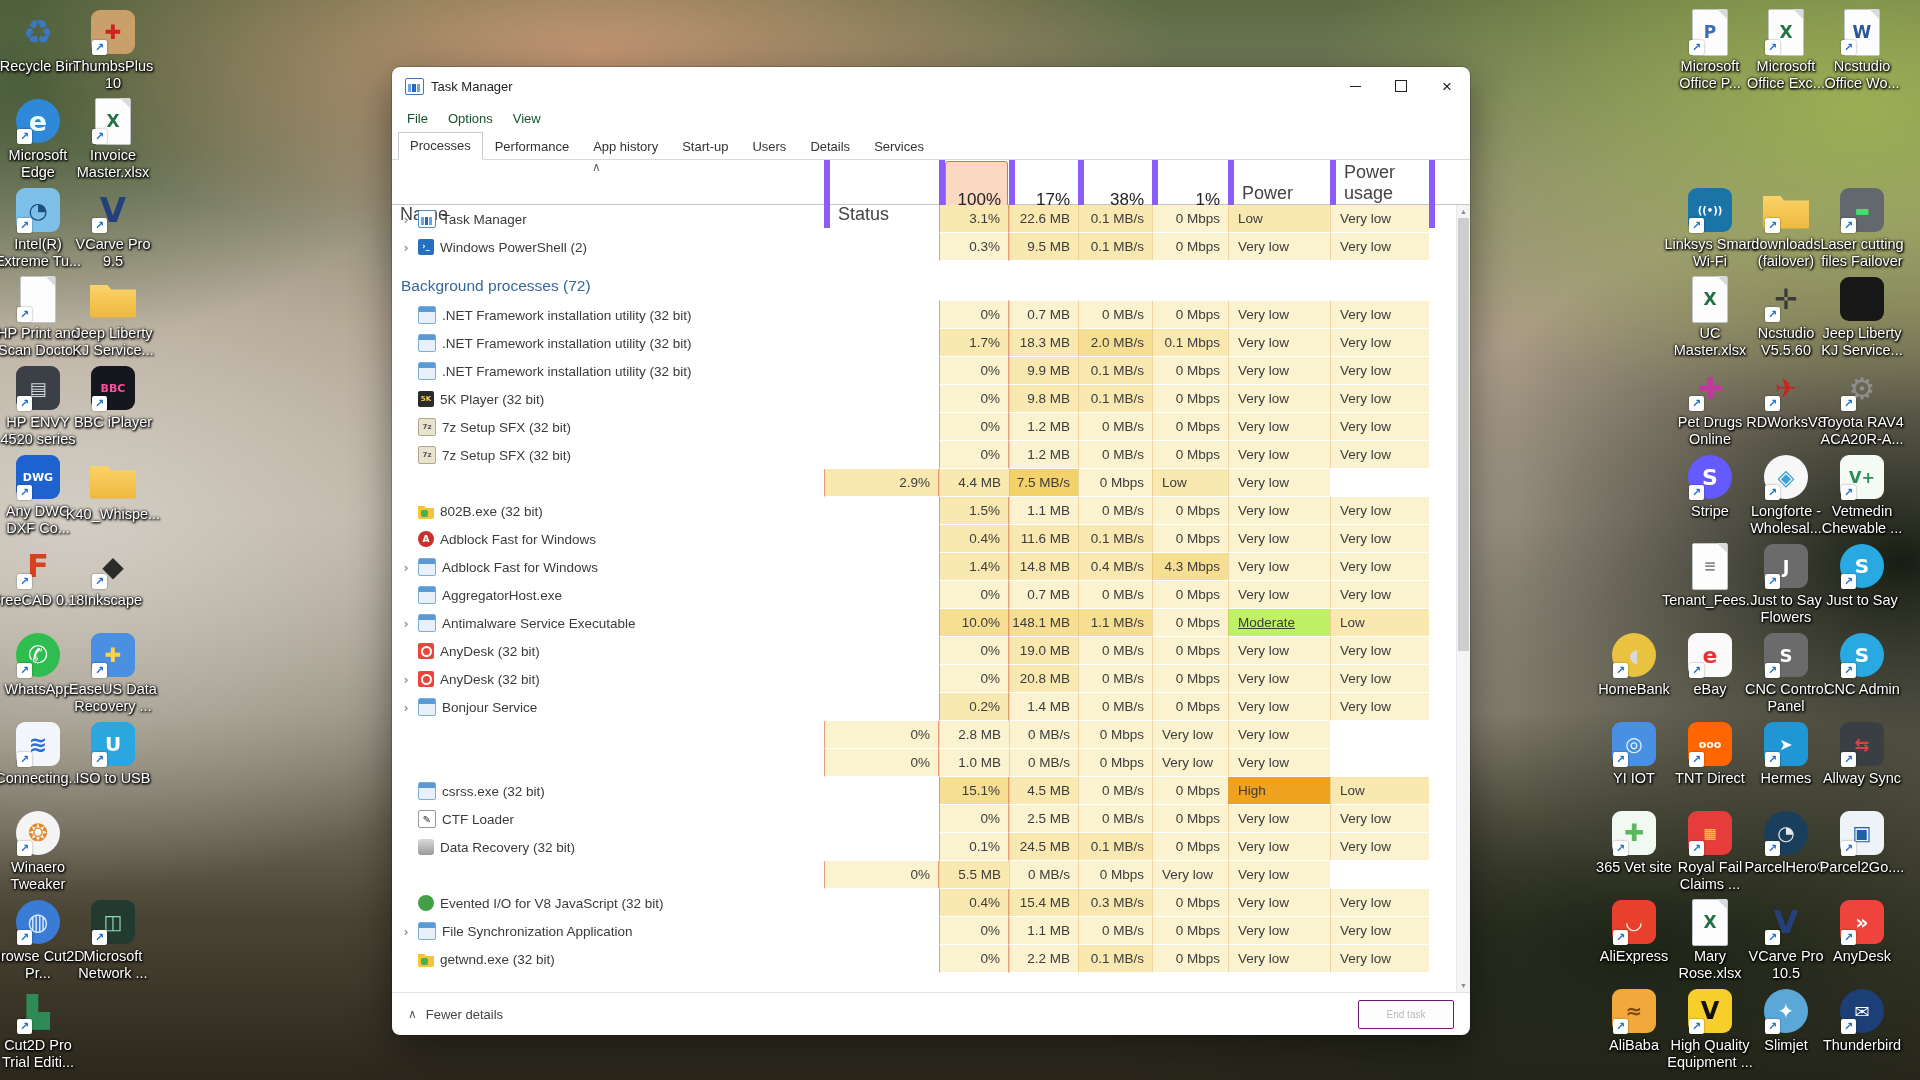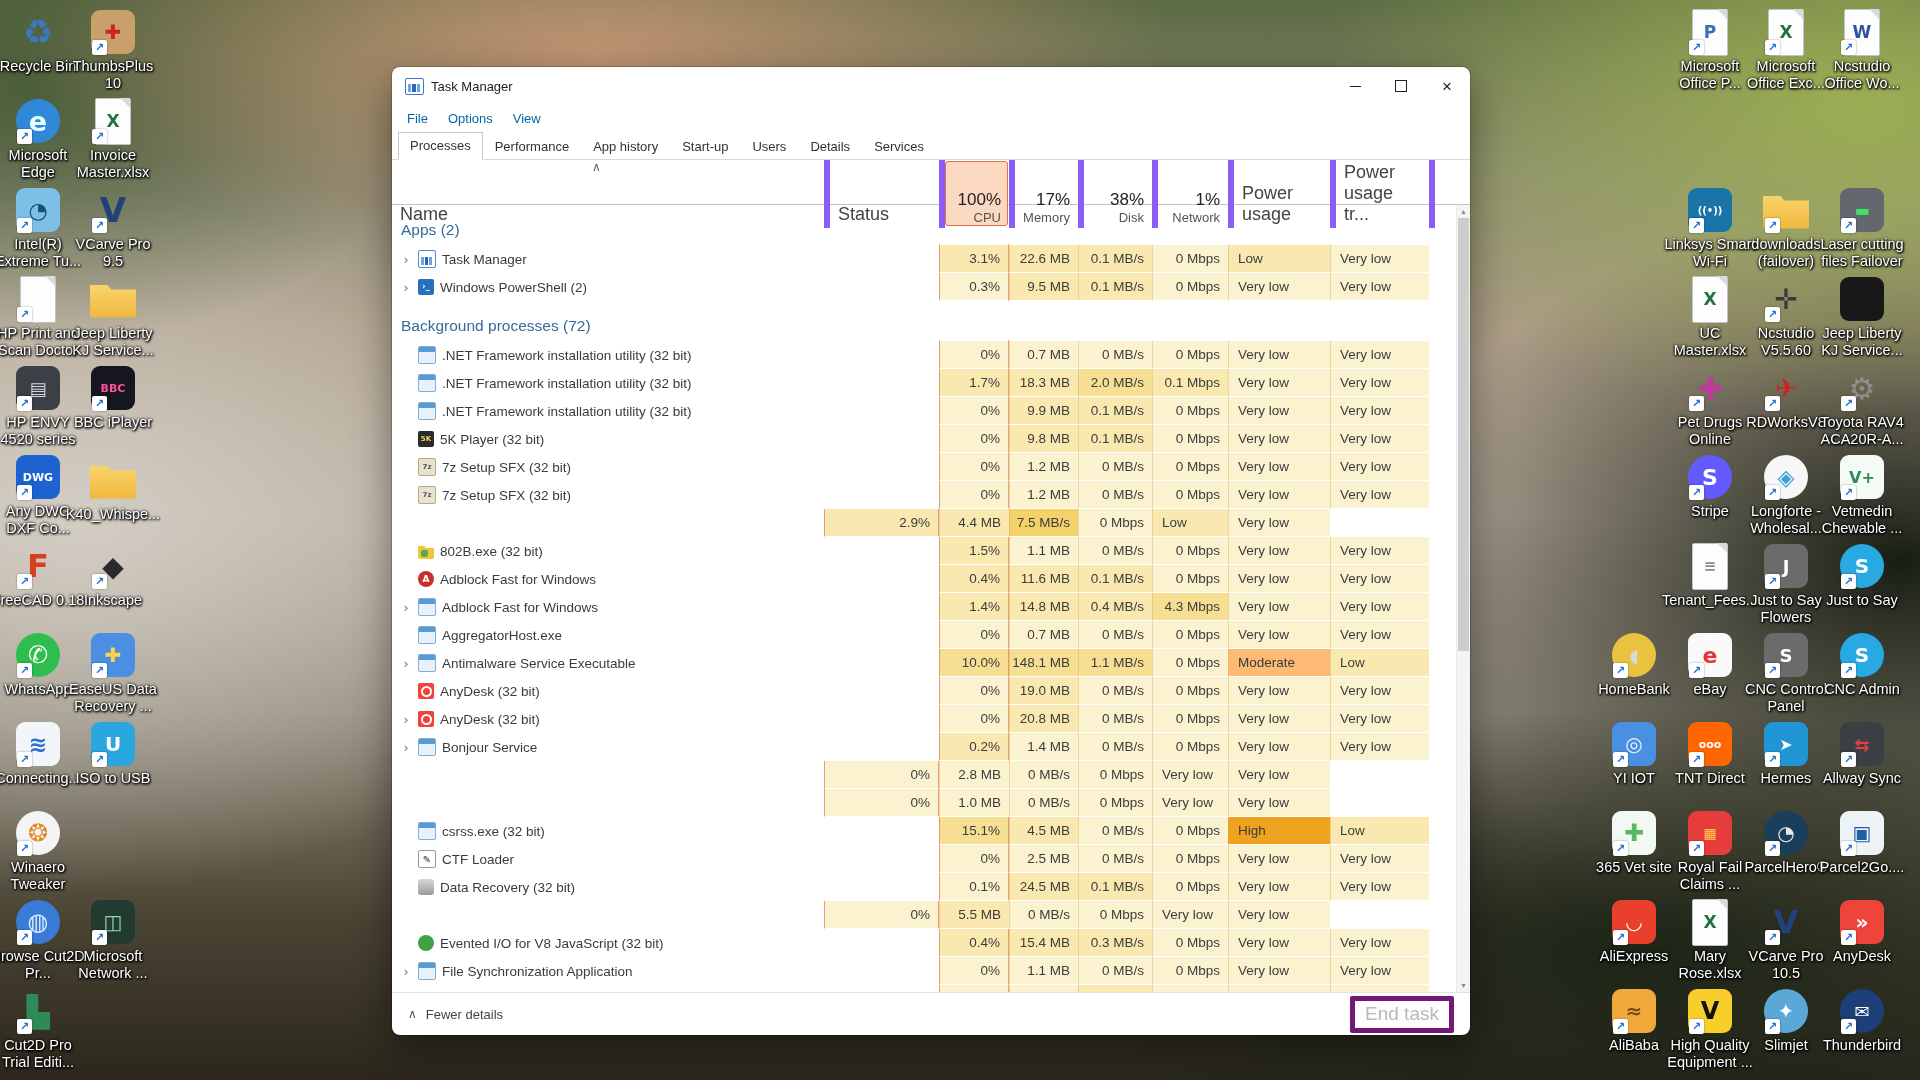--- a/index.html
+++ b/index.html
@@ -37,21 +37,21 @@
   .tm-appicon{width:17px;height:15px;margin:0 7px 0 13px;border:1px solid #3b78c8;border-radius:2px;position:relative;background:#fff;}
   .tm-appicon::after{content:"";position:absolute;left:2px;right:2px;bottom:2px;height:8px;
     background:linear-gradient(90deg,#6aa7e0 0 3px,#fff 3px 4px,#2f66b4 4px 8px,#fff 8px 9px,#6aa7e0 9px 12px,#fff 12px);}
   .tm-title{font-size:13px;color:#222;}
   .caption-btns{margin-left:auto;display:flex;height:100%;}
   .cap{width:46px;height:100%;display:flex;align-items:center;justify-content:center;color:#222;}
   .cap-min::after{content:"";width:11px;height:1px;background:#222;}
   .cap-max::after{content:"";width:10px;height:10px;border:1px solid #222;}
   .cap-close{font-size:17px;line-height:1;}
   .menubar{height:26px;flex:0 0 26px;display:flex;align-items:center;padding-left:5px;}
-  .menu-item{font-size:13px;color:#0369a1;padding:3px 10px;}
+  .menu-item{font-size:13px;color:#14532d;padding:3px 10px;}
   .tabbar{height:28px;flex:0 0 28px;display:flex;align-items:flex-end;border-bottom:1px solid #d9d9d9;padding-left:6px;}
   .tab{font-size:13px;color:#333;padding:5px 11px 6px;border:1px solid transparent;border-bottom:none;margin-bottom:-1px;}
   .tab.active{background:#fff;border-color:#c9c9c9;border-bottom:1px solid #fff;}
   
   .grid{display:grid;grid-template-columns:432px 115px 70px 69px 74px 76px 102px 99px 1fr;}
   .colheader{flex:0 0 44px;height:44px;border-bottom:1px solid #c4c4c4;position:relative;}
   .hcell{display:flex;flex-direction:column;justify-content:flex-end;padding:2px 8px 3px;border-left:6px solid #8b5cf6;position:relative;}
   .hcell:first-child{border-left:none;}
   .hname{font-size:18px;color:#444;}
   .hpct{font-size:17px;color:#222;text-align:right;}
@@ -65,21 +65,21 @@
     font-size:15.5px;color:#35699a;}
   .prow{height:28px;align-items:stretch;}
   .ncell{display:flex;align-items:center;padding-left:8px;gap:6px;overflow:hidden;}
   .chev{width:12px;flex:0 0 12px;color:#707070;font-size:13px;text-align:center;font-family:"DejaVu Sans",sans-serif;}
   .pname{font-size:13.5px;color:#3b3b3b;white-space:nowrap;}
   .vcell{display:flex;align-items:center;justify-content:flex-end;padding-right:8px;font-size:13.5px;color:#3c3c3c;
     border-left:1px solid rgba(205,160,85,.35);border-bottom:1px solid #fff;}
   .vcell.txt{justify-content:flex-start;padding-left:9px;}
   .col-cpu{border-left:1px solid rgba(222,112,72,.65)!important;border-right:1px solid rgba(222,112,72,.65);}
   .h0{background:#fbf2cf;} .h1{background:#f9e9b1;} .h2{background:#f6df92;}
-  .h3{background:#f3d26b;} .h4{background:#fdba74;} .h5{background:#efa21d;}
+  .h3{background:#f3d26b;} .h4{background:#bef264;text-decoration:underline;} .h5{background:#efa21d;}
   
   .pi{width:16px;height:16px;flex:0 0 16px;border-radius:2px;position:relative;display:flex;align-items:center;justify-content:center;
     font-size:8px;font-weight:bold;color:#fff;font-family:"DejaVu Sans",sans-serif;}
   .pi-window{background:linear-gradient(#5b9bd5 0 5px,#e8f1fb 5px);border:1px solid #7fadd9;}
   .pi-taskmgr{background:#fff;border:1px solid #4f8cc9;}
   .pi-taskmgr::after{content:"";position:absolute;left:2px;right:2px;bottom:2px;height:8px;
     background:linear-gradient(90deg,#6aa7e0 0 3px,#fff 3px 4px,#2f66b4 4px 7px,#fff 7px 8px,#6aa7e0 8px 11px,#fff 11px);}
   .pi-powershell{background:#2671be;}
   .pi-powershell::after{content:"›_";font-size:8px;margin-top:-2px;}
   .pi-5k{background:#2b2b2b;}
@@ -98,22 +98,22 @@
   .pi-v8{background:#43a047;border-radius:50%;}
   
   .sbar{position:absolute;top:0;right:0;width:13px;bottom:0;background:#f4f4f4;border-left:1px solid #e9e9e9;}
   .sbar .thumb{position:absolute;top:13px;left:1px;right:1px;height:55%;background:#cdcdcd;}
   .sbar .arr{position:absolute;left:0;right:0;height:13px;display:flex;align-items:center;justify-content:center;font-size:7px;color:#8a8a8a;}
   .arr.up{top:0;} .arr.dn{bottom:0;}
   
   .footer{flex:0 0 42px;border-top:1px solid #e2e2e2;display:flex;align-items:center;padding:0 16px;}
   .fewer{display:flex;align-items:center;gap:9px;font-size:13px;color:#444;}
   .fewer .fchev{font-size:12px;color:#555;font-family:"DejaVu Sans",sans-serif;}
-  .endtask{margin-left:auto;width:94px;height:27px;border:5px solid #701a75;background:#fdfdfd;color:#b9b9b9;
-    font-size:19px;display:flex;align-items:center;justify-content:center;border-radius:2px;}
+  .endtask{margin-left:auto;width:94px;height:27px;border:1px solid #701a75;background:#fdfdfd;color:#b9b9b9;
+    font-size:10px;display:flex;align-items:center;justify-content:center;border-radius:2px;}
 </style>
 </head>
 <body>
 
 <div class="wallpaper"></div>
 <div id="desktop-icons">
     <div class="dk shape-plain" style="left: -10px; top: 8px;">
       <div class="dk-art">
         <div class="art-core glyph" style="color: rgb(58, 120, 194); font-size: 34px;">♻</div>
       </div>
@@ -580,30 +580,20 @@
     <div class="hcell">
       <span class="hname hleft">Power usage</span>
     </div>
     <div class="hcell">
       <span class="hname hleft">Power usage tr...</span>
     </div>
     <div class="hcell"></div>
   </div>
   <div class="list">
     <div id="rows">
-        <div class="grid sec-hdr">
-          <div class="sec-name">Apps (2)</div>
-          <div class="vcell h0 col-cpu"></div>
-          <div class="vcell h0"></div>
-          <div class="vcell h0"></div>
-          <div class="vcell h0"></div>
-          <div class="vcell h0"></div>
-          <div class="vcell h0"></div>
-          <div></div>
-        </div>
         <div class="grid prow">
           <div class="ncell">
             <div class="chev">›</div>
             <div class="pi pi-taskmgr"></div>
             <div class="pname">Task Manager</div>
           </div>
           <div></div>
           <div class="vcell h1 col-cpu">3.1%</div>
           <div class="vcell h1">22.6 MB</div>
           <div class="vcell h1">0.1 MB/s</div>

